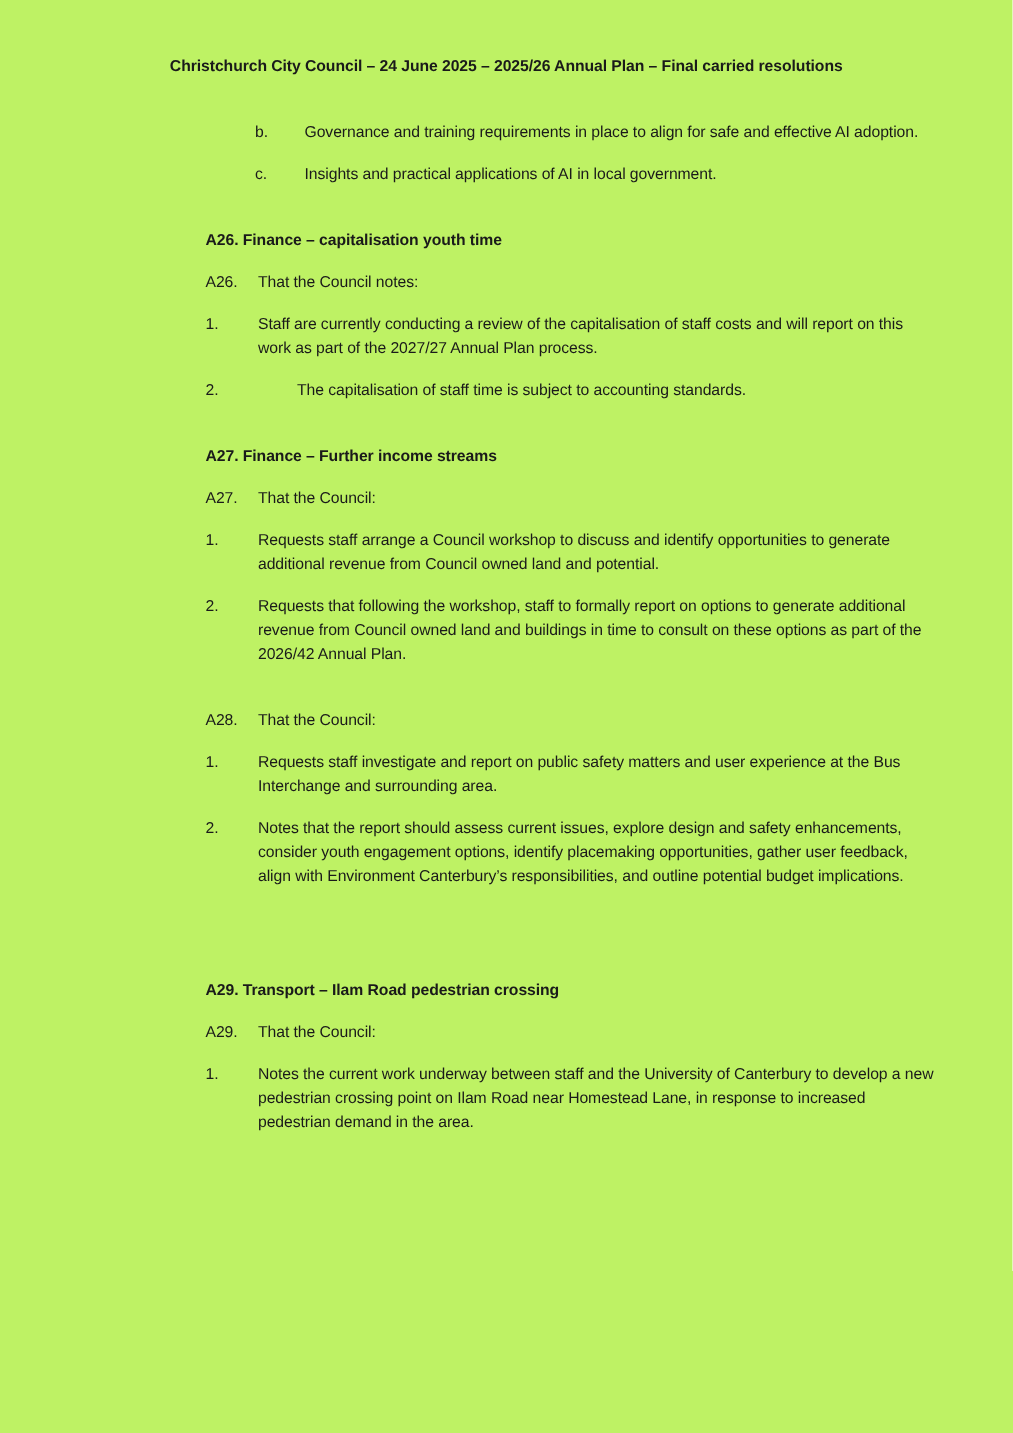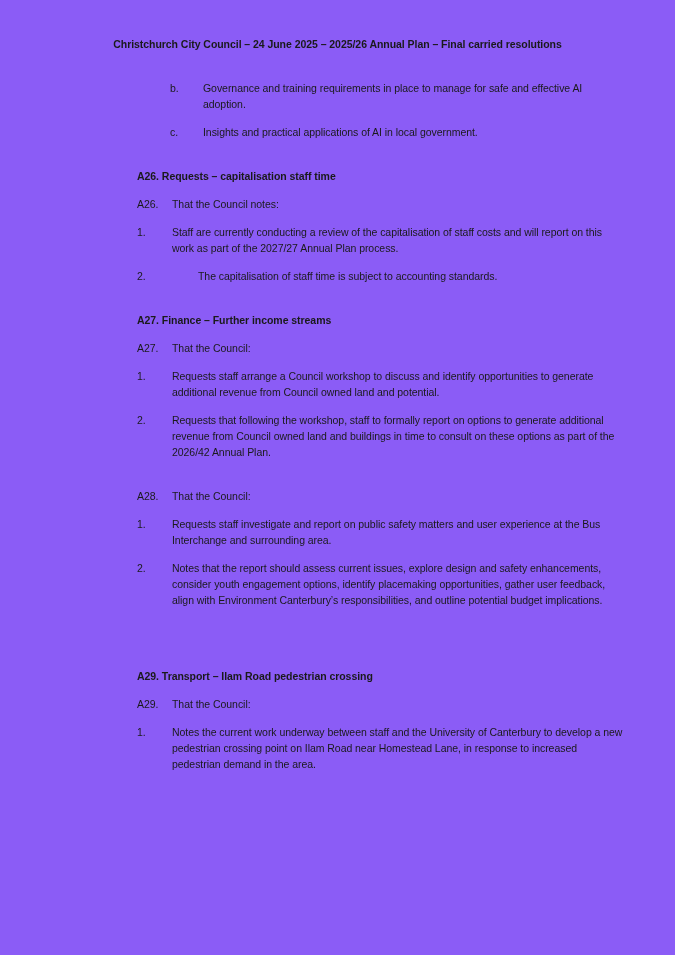--- a/index.html
+++ b/index.html
@@ -11,21 +11,21 @@
     width: 675px;
     height: 955px;
     font-family: "Liberation Sans", sans-serif;
     color: #1a1a1a;
     -webkit-font-smoothing: antialiased;
   }
   .page {
     position: relative;
     width: 675px;
     height: 955px;
-    background: #8b5cf6;
+    background: #bef264;
     box-sizing: border-box;
     padding-top: 36px;
     overflow: hidden;
   }
   .doc-title {
     font-size: 10.5px;
     font-weight: bold;
     text-align: center;
     line-height: 16px;
     margin: 0 20px 28px 20px;
@@ -77,30 +77,30 @@
 
 <div class="page">
 
   <h1 class="doc-title">Christchurch City Council – 24 June 2025 – 2025/26 Annual Plan – Final carried resolutions</h1>
 
   <div class="content">
 
     <div class="intro">
       <div class="row">
         <span class="label">b.</span>
-        <span class="text">Governance and training requirements in place to manage for safe and effective AI adoption.</span>
+        <span class="text">Governance and training requirements in place to align for safe and effective AI adoption.</span>
       </div>
       <div class="row">
         <span class="label">c.</span>
         <span class="text">Insights and practical applications of AI in local government.</span>
       </div>
     </div>
 
     <section class="section">
-      <h2 class="heading">A26. Requests – capitalisation staff time</h2>
+      <h2 class="heading">A26. Finance – capitalisation youth time</h2>
       <div class="row">
         <span class="label">A26.</span>
         <span class="text">That the Council notes:</span>
       </div>
       <div class="row">
         <span class="label">1.</span>
         <span class="text">Staff are currently conducting a review of the capitalisation of staff costs and will report on this work as part of the 2027/27 Annual Plan process.</span>
       </div>
       <div class="row">
         <span class="label">2.</span>

